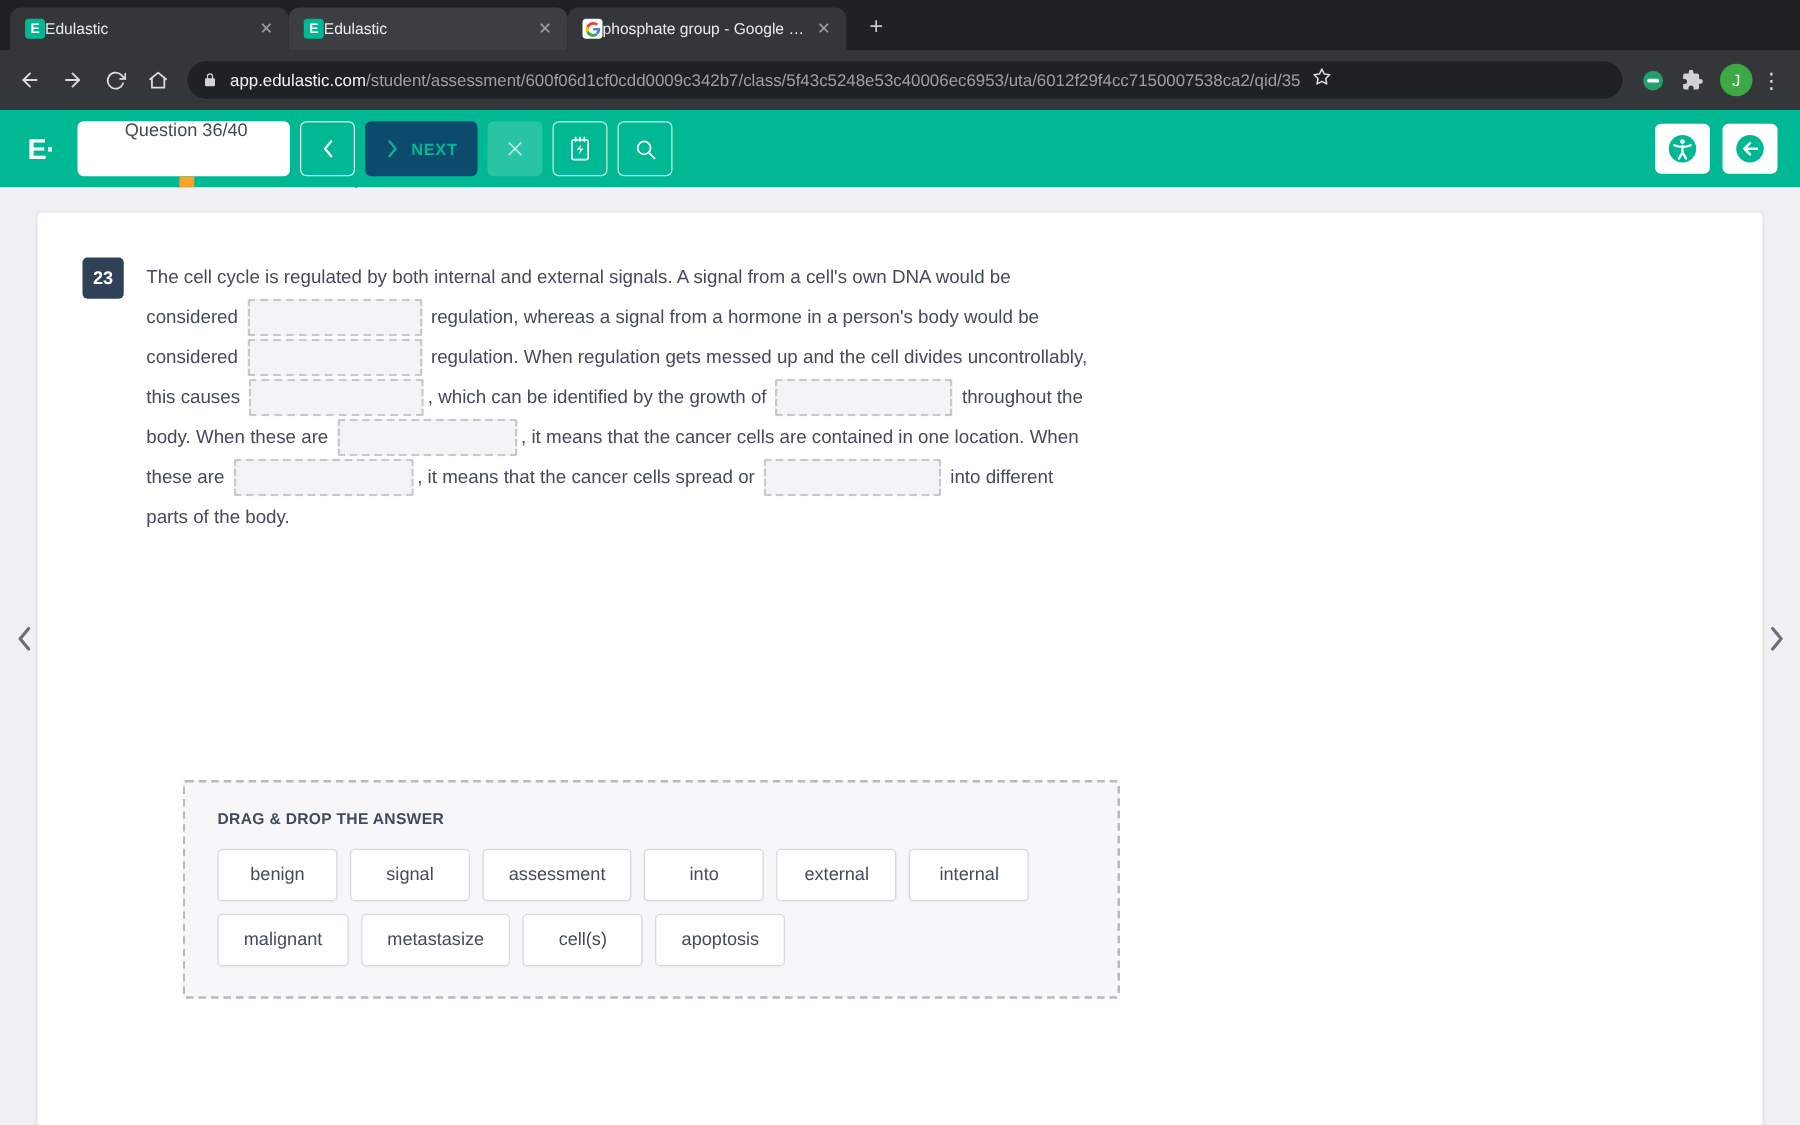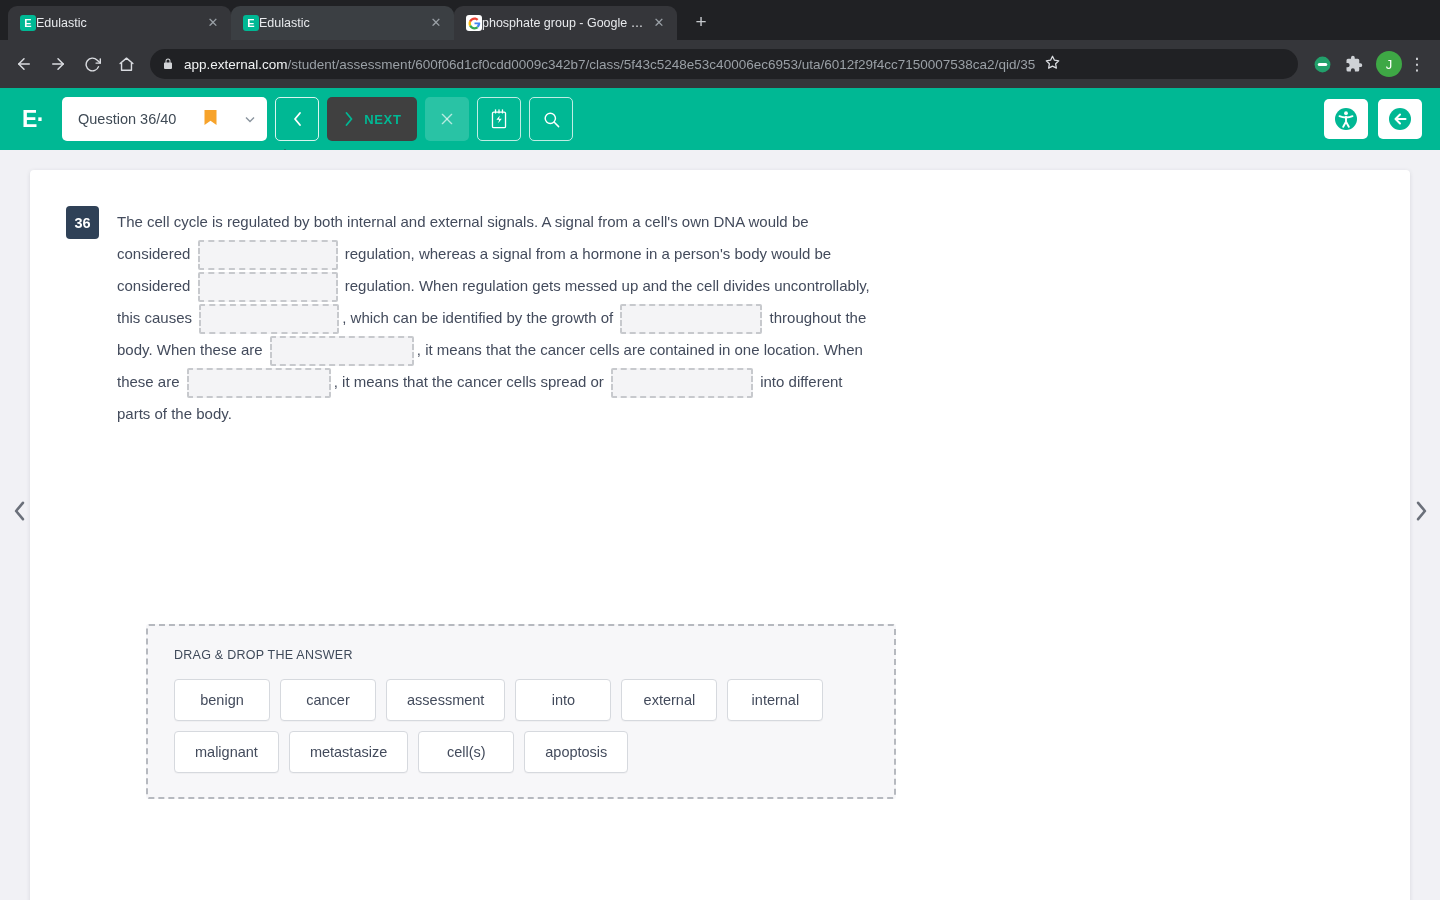--- a/index.html
+++ b/index.html
@@ -127,27 +127,28 @@
   .hgroup { display: flex; align-items: center; gap: 8px; }
 
   .q-select {
     background: #fff;
     border-radius: 5px;
     height: 44px;
     min-width: 170px;
     display: flex; align-items: center;
     padding: 0 12px 0 16px;
     gap: 28px;
+    flex-direction: column;
   }
   .q-select .qlabel { color: #3f4a55; font-size: 14.5px; flex: 1; white-space: nowrap; }
   .flag-orange { color: #f7a32b; font-size: 15px; line-height: 1; }
   .caret { color: #8a949e; font-size: 10px; }
 
   .hbtn {
-    background: #404040;
+    background: #0c4a6e;
     border-radius: 5px;
     height: 44px;
     display: flex; align-items: center; justify-content: center;
     gap: 9px;
     padding: 0 16px;
     color: #00b894;
     font-size: 13px;
     font-weight: bold;
     letter-spacing: 0.6px;
     white-space: nowrap;
@@ -266,21 +267,21 @@
     position: absolute;
     left: 116px; top: 454px;
     width: 750px;
     background: #f7f7f9;
     border: 2px dashed #b6b9bf;
     border-radius: 3px;
     padding: 22px 26px 24px 26px;
   }
   .drag-title {
     font-size: 12.5px;
-    font-weight: normal;
+    font-weight: bold;
     color: #3f4a5a;
     letter-spacing: 0.25px;
     margin-bottom: 17px;
   }
   .chips { display: flex; flex-wrap: wrap; gap: 10px; }
   .chip {
     background: #fff;
     border: 1px solid #d6d9de;
     border-radius: 4px;
     height: 42px;
@@ -348,21 +349,21 @@
           <path d="M5 10v10h14V10"></path>
         </svg>
     </div>
 
     <div class="omnibox">
       <span class="lock">
         <svg width="12" height="12" viewBox="0 0 24 24" fill="currentColor">
             <path d="M12 1a5 5 0 0 0-5 5v3H6a2 2 0 0 0-2 2v9a2 2 0 0 0 2 2h12a2 2 0 0 0 2-2v-9a2 2 0 0 0-2-2h-1V6a5 5 0 0 0-5-5zm0 2a3 3 0 0 1 3 3v3H9V6a3 3 0 0 1 3-3z"></path>
           </svg>
       </span>
-      <span class="url"><span class="host">app.external.com</span><span>/student/assessment/600f06d1cf0cdd0009c342b7/class/5f43c5248e53c40006ec6953/uta/6012f29f4cc7150007538ca2/qid/35</span></span>
+      <span class="url"><span class="host">app.edulastic.com</span><span>/student/assessment/600f06d1cf0cdd0009c342b7/class/5f43c5248e53c40006ec6953/uta/6012f29f4cc7150007538ca2/qid/35</span></span>
       <span class="omni-star">
         <svg width="15" height="15" viewBox="0 0 24 24" fill="none" stroke="currentColor" stroke-width="2" stroke-linejoin="round">
             <polygon points="12 2 15.1 8.3 22 9.3 17 14.1 18.2 21 12 17.8 5.8 21 7 14.1 2 9.3 8.9 8.3 12 2"></polygon>
           </svg>
       </span>
     </div>
 
     <div class="ext-icon">
       <svg width="19" height="19" viewBox="0 0 24 24">
           <circle cx="12" cy="12" r="10" fill="#22a06b"></circle>
@@ -468,31 +469,31 @@
   </div>
   <div class="side-arrow right">
     <svg width="15" height="22" viewBox="0 0 11 16" fill="none" stroke="currentColor" stroke-width="1.9" stroke-linecap="round" stroke-linejoin="round">
         <polyline points="3 2 8 8 3 14"></polyline>
       </svg>
   </div>
 
   <div class="card">
 
     <div class="qrow">
-      <div class="qnum">36</div>
+      <div class="qnum">23</div>
       <div class="qtext">
         <span>The cell cycle is regulated by both internal and external signals. A signal from a cell's own DNA would be considered </span><span class="blank b-w140"></span><span> regulation, whereas a signal from a hormone in a person's body would be considered </span><span class="blank b-w140b"></span><span> regulation. When regulation gets messed up and the cell divides uncontrollably, this causes </span><span class="blank b-w140"></span><span>, which can be identified by the growth of </span><span class="blank b-w142"></span><span> throughout the body. When these are </span><span class="blank b-w144"></span><span>, it means that the cancer cells are contained in one location. When these are </span><span class="blank b-w144b"></span><span>, it means that the cancer cells spread or </span><span class="blank b-w142b"></span><span> into different parts of the body.</span>
       </div>
     </div>
 
     <div class="dragbox">
       <div class="drag-title">DRAG &amp; DROP THE ANSWER</div>
       <div class="chips">
         <div class="chip">benign</div>
-        <div class="chip">cancer</div>
+        <div class="chip">signal</div>
         <div class="chip">assessment</div>
         <div class="chip">into</div>
         <div class="chip">external</div>
         <div class="chip">internal</div>
         <div class="chip">malignant</div>
         <div class="chip">metastasize</div>
         <div class="chip">cell(s)</div>
         <div class="chip">apoptosis</div>
       </div>
     </div>

